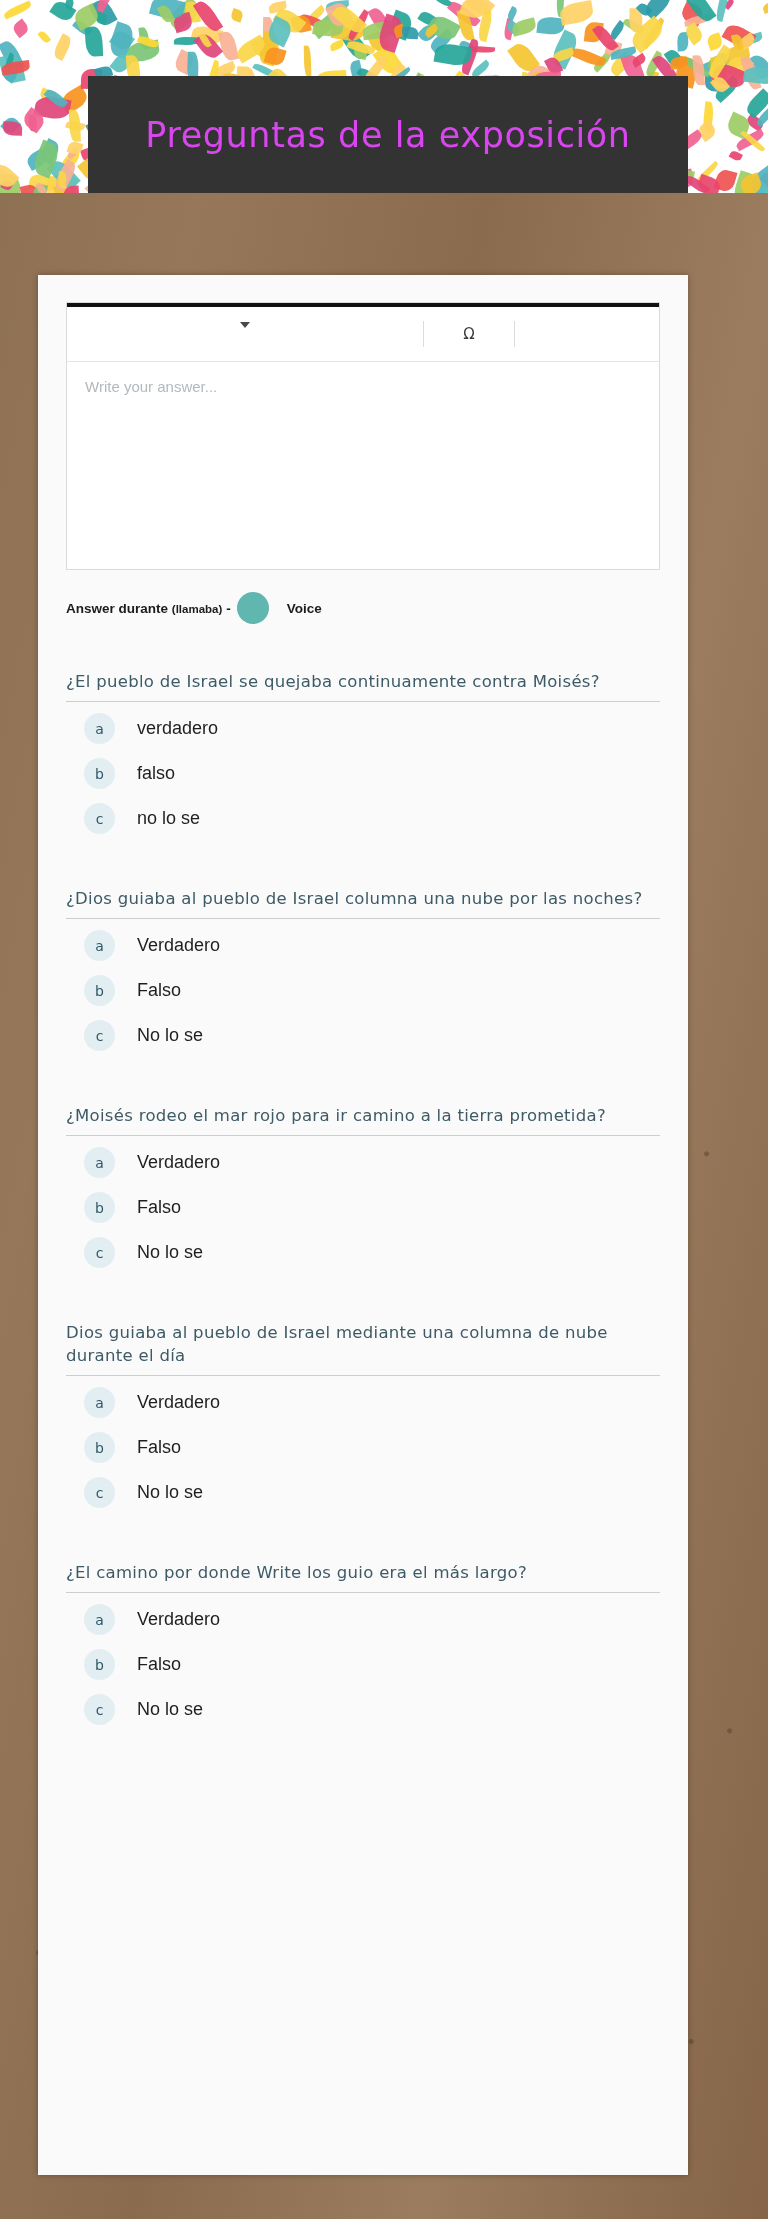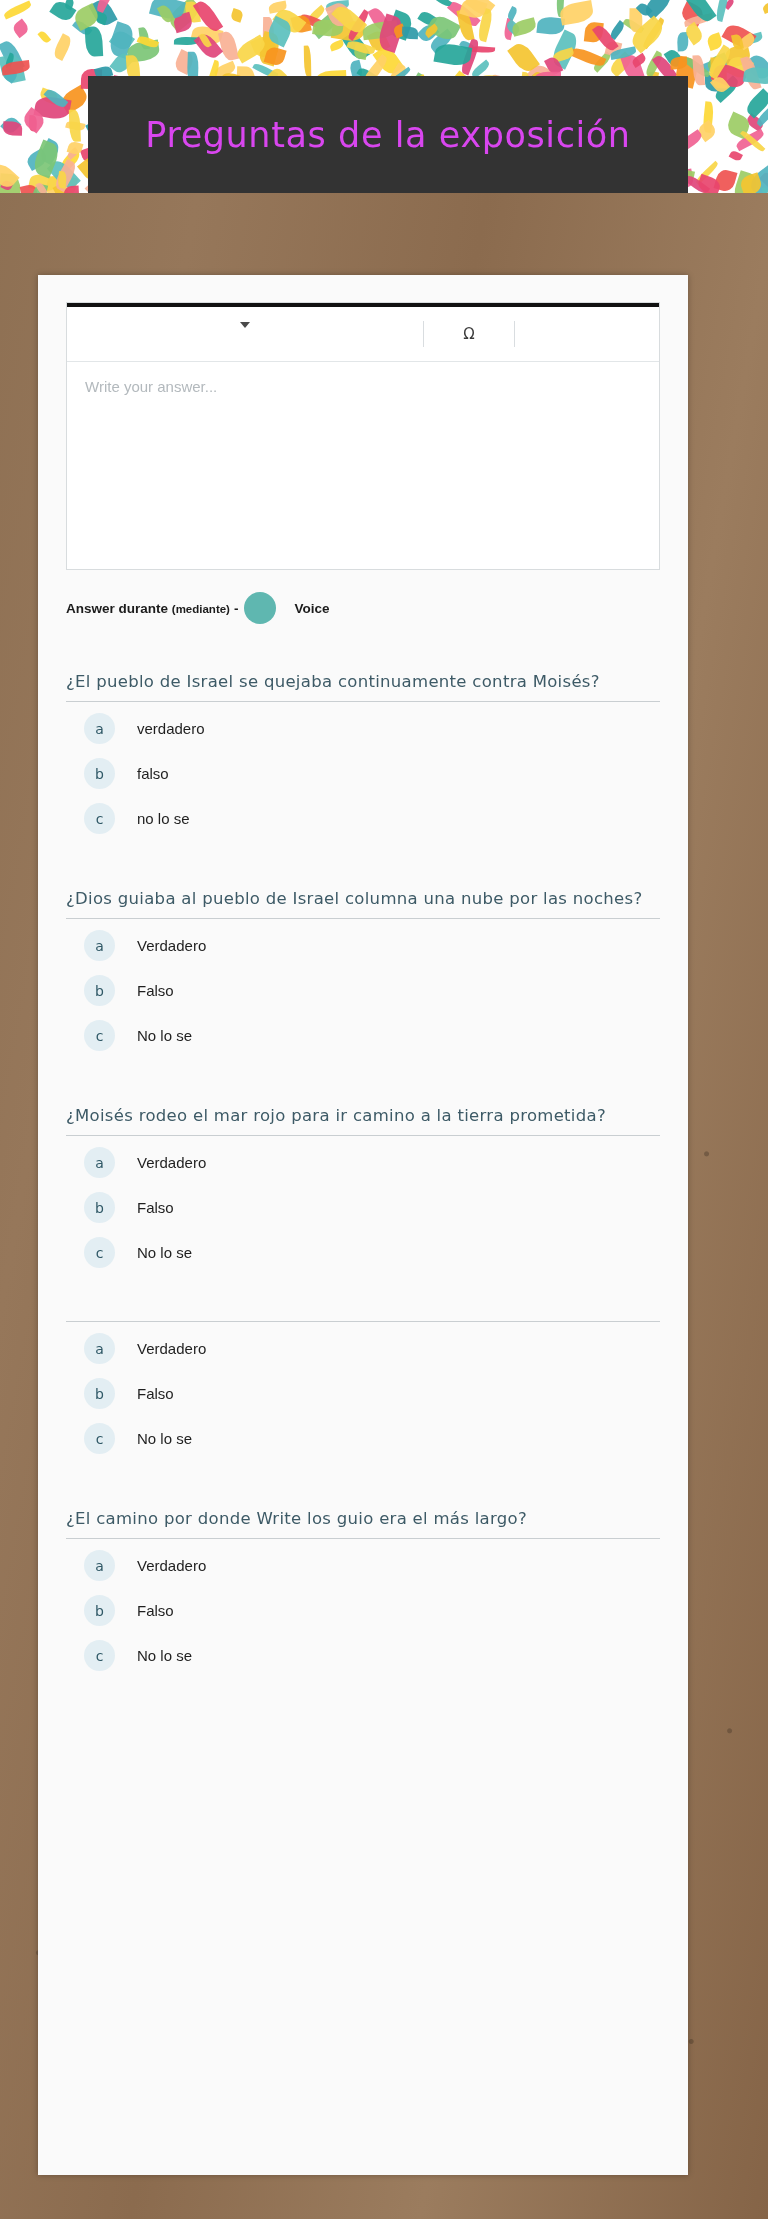--- a/index.html
+++ b/index.html
@@ -214,21 +214,21 @@
     display: flex;
     align-items: center;
     justify-content: center;
     color: #2f5866;
     font-family: "DejaVu Sans", sans-serif;
     font-size: 14px;
     flex: 0 0 31px;
   }
   .option-text {
     margin-left: 22px;
-    font-size: 15px;
+    font-size: 18px;
     color: #1f1f1f;
     font-family: "Liberation Sans", sans-serif;
   }
 </style>
 </head>
 <body>
 
 <div id="page-bg"></div>
 
 <div id="floral-banner">
@@ -666,21 +666,21 @@
       </div>
       <div id="editor-area">
         <span id="editor-placeholder">Write your answer...</span>
       </div>
     </div>
   </div>
 
   <div id="recorder-row">
     <span id="recorder-label">
       <span>Answer durante</span>
-      <span class="optional">(mediante)</span>
+      <span class="optional">(llamaba)</span>
     </span>
     <span id="recorder-dash">-</span>
     <span id="recorder-knob"></span>
     <span id="recorder-voice">Voice</span>
   </div>
 
   <div class="q-block mc-block">
     <p class="q-title">¿El pueblo de Israel se quejaba continuamente contra Moisés?</p>
     <div class="q-rule"></div>
     <div class="option-row">
@@ -725,20 +725,21 @@
       <span class="option-bubble">b</span>
       <span class="option-text">Falso</span>
     </div>
     <div class="option-row">
       <span class="option-bubble">c</span>
       <span class="option-text">No lo se</span>
     </div>
   </div>
 
   <div class="q-block mc-block">
+    <p class="q-title">Dios guiaba al pueblo de Israel mediante una columna de nube durante el día</p>
     <div class="q-rule"></div>
     <div class="option-row">
       <span class="option-bubble">a</span>
       <span class="option-text">Verdadero</span>
     </div>
     <div class="option-row">
       <span class="option-bubble">b</span>
       <span class="option-text">Falso</span>
     </div>
     <div class="option-row">

